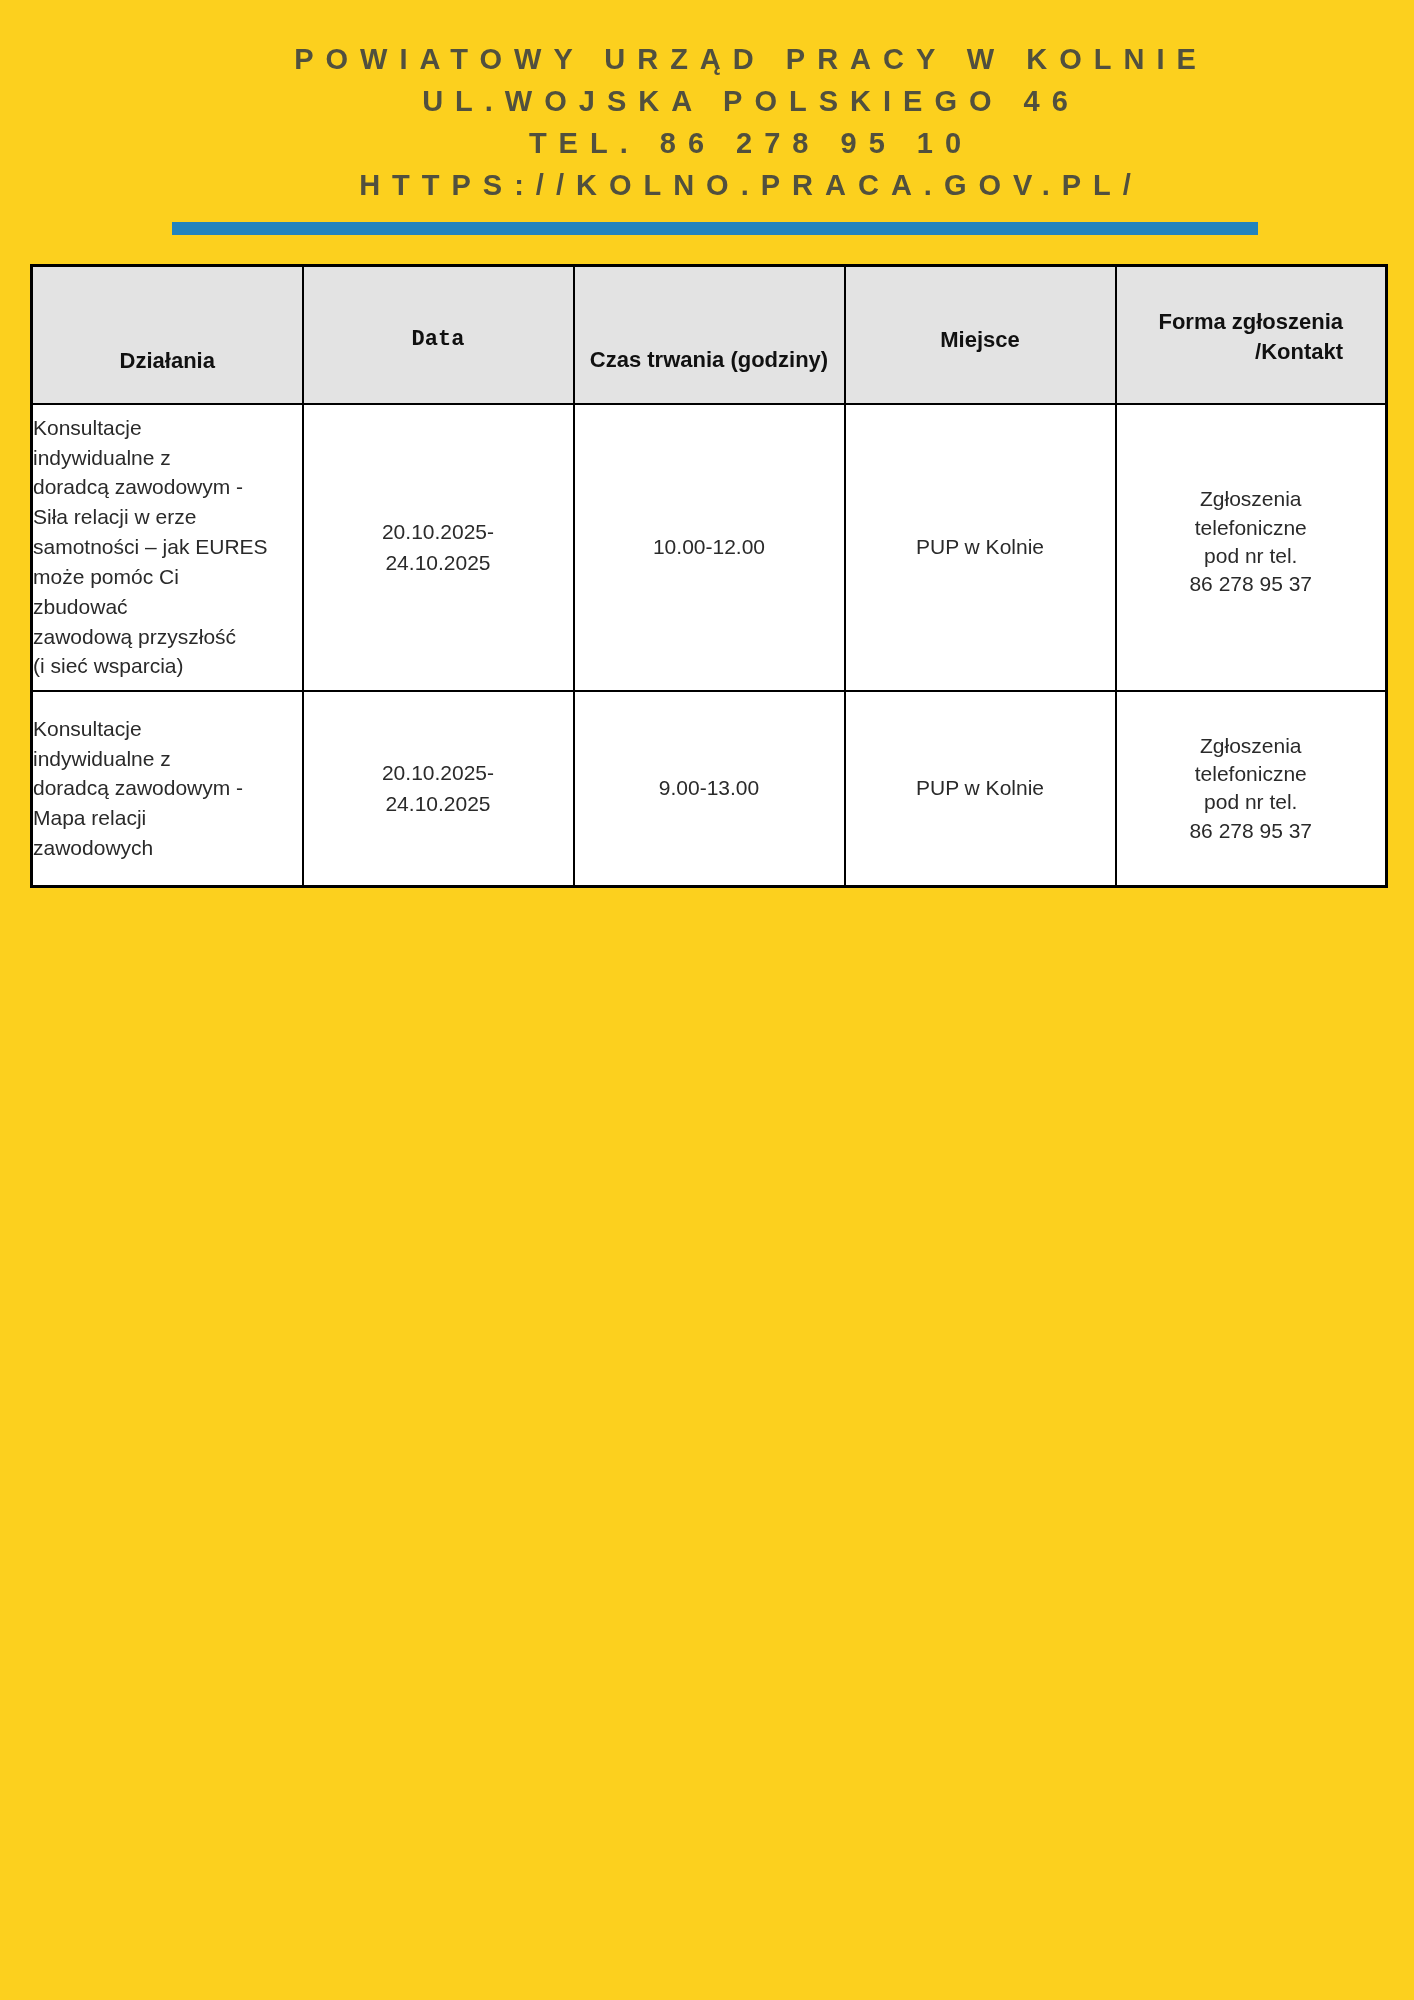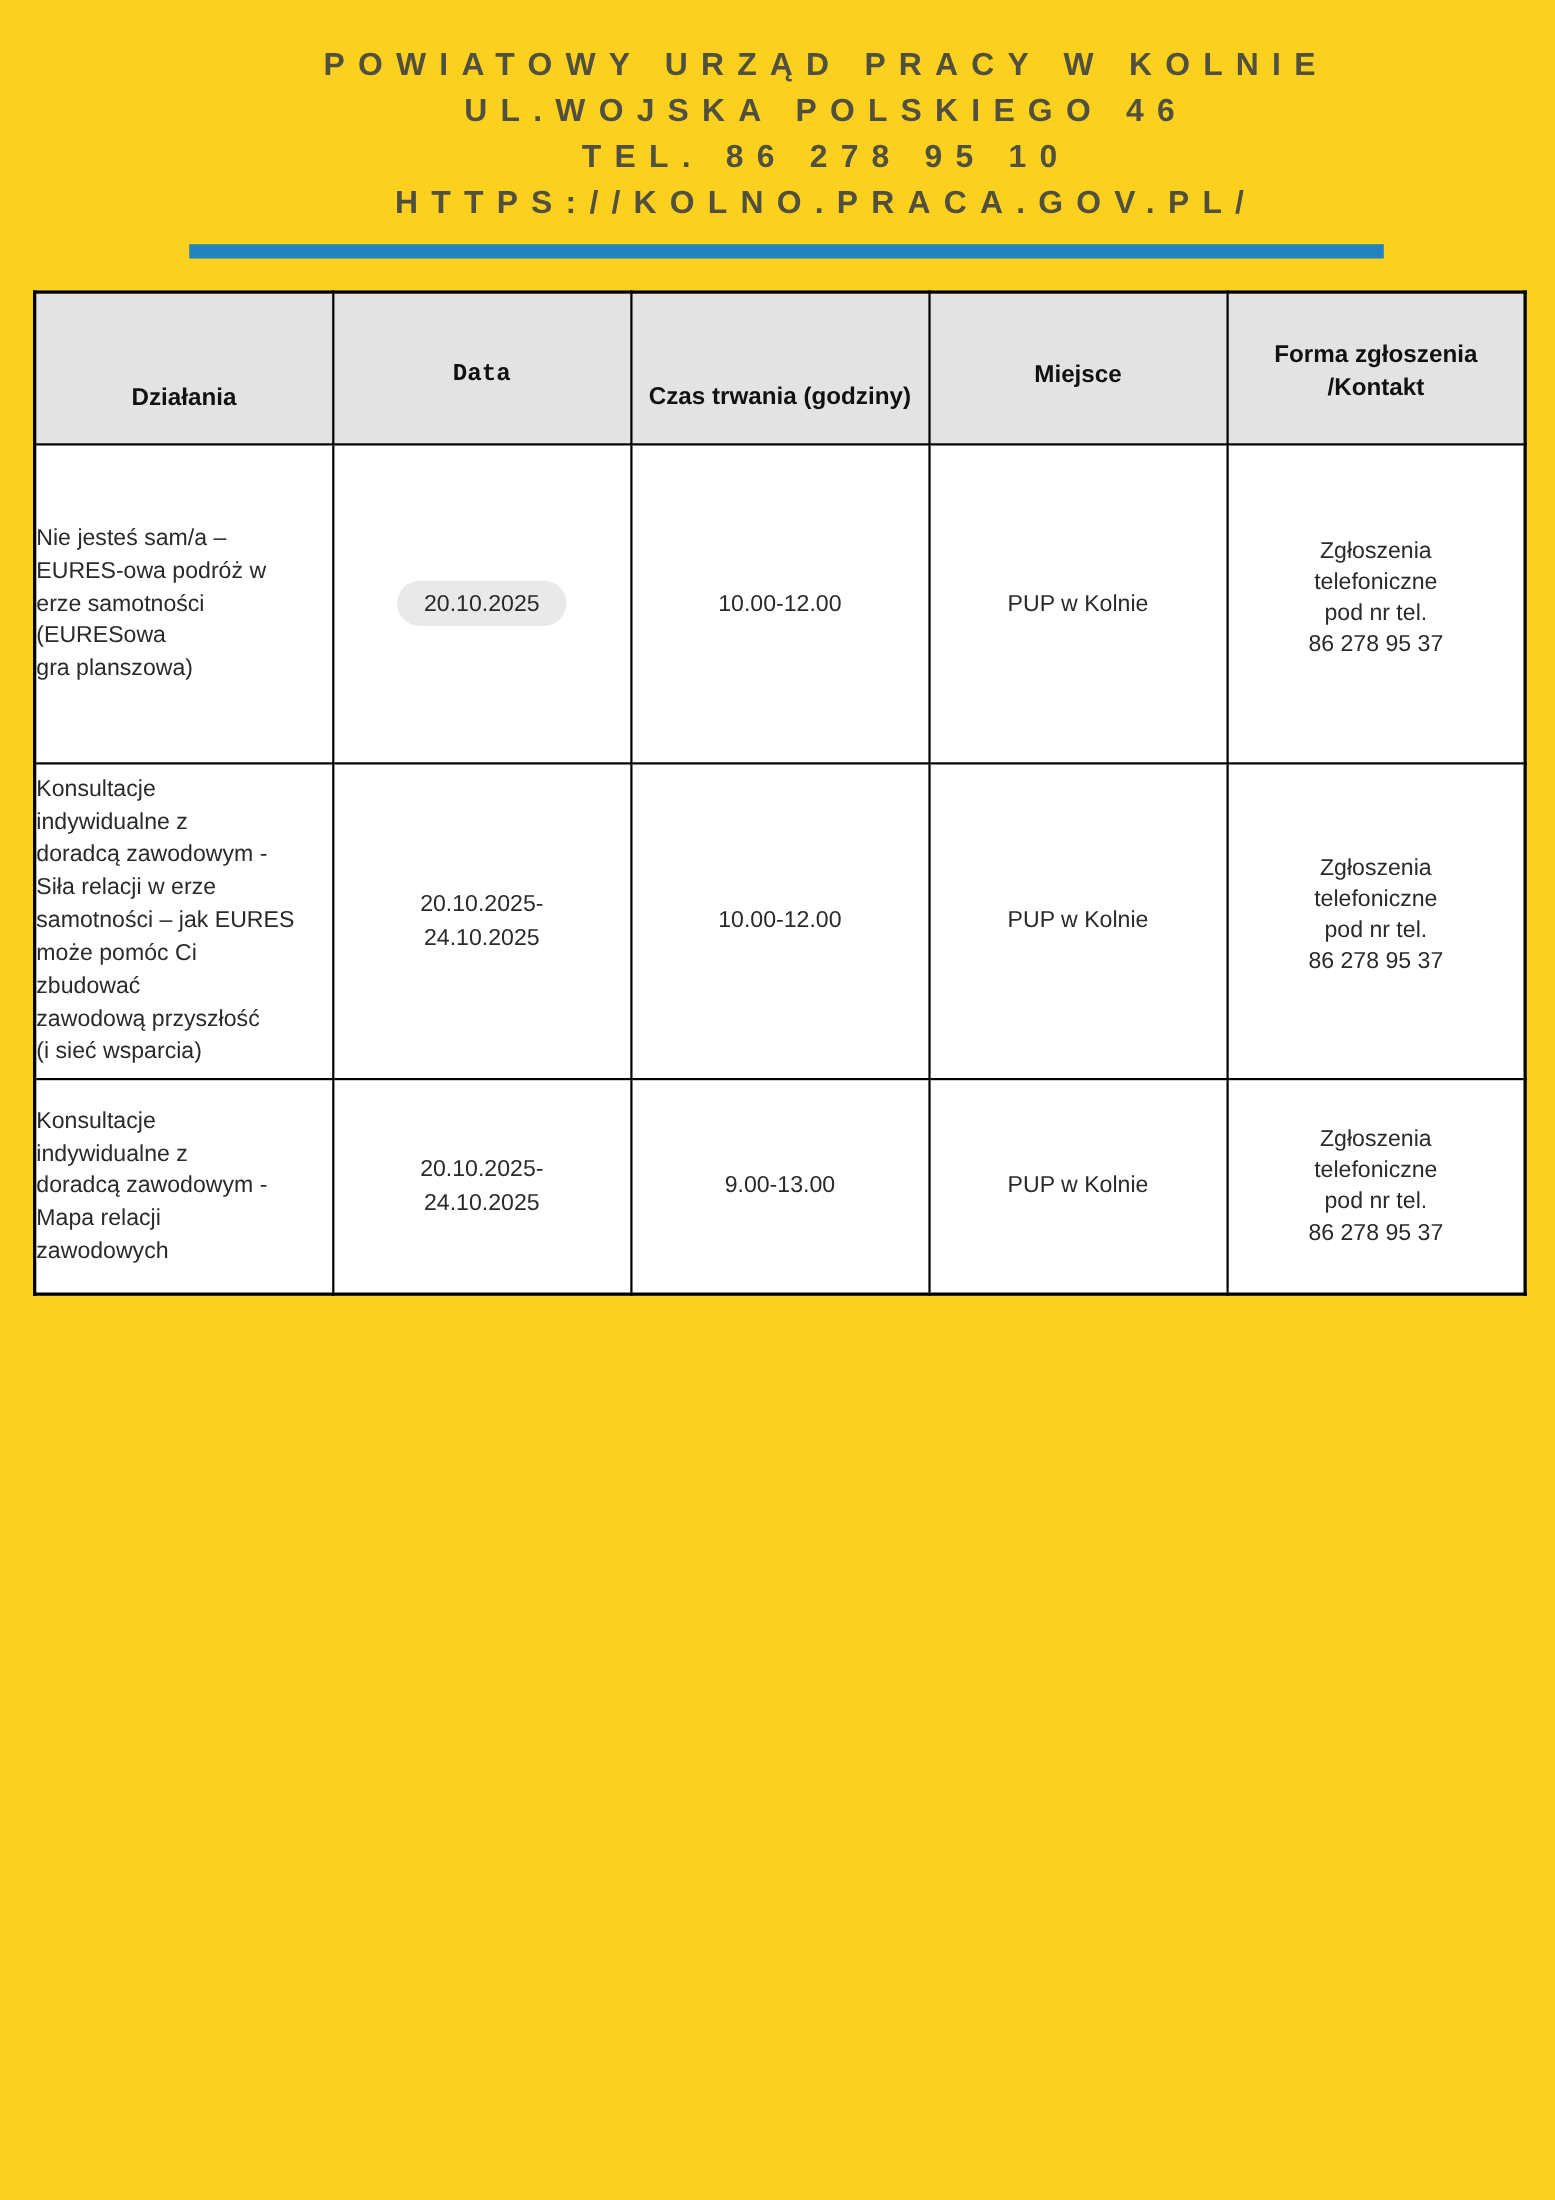--- a/index.html
+++ b/index.html
@@ -58,21 +58,21 @@
     font-size:22px;
     font-weight:bold;
     color:#111;
     text-align:center;
   }
   th .h{display:inline-block;white-space:pre-line;line-height:1.35;}
   th:nth-child(1) .h{transform:translateY(26px);}
   th:nth-child(2) .h{transform:translateY(5px);font-family:Liberation Mono, monospace;}
   th:nth-child(3) .h{transform:translateY(25px);text-align:right;}
   th:nth-child(4) .h{transform:translateY(5px);}
-  th:nth-child(5) .h{transform:translateY(2px);}
+  th:nth-child(5) .h{transform:translateY(2px);text-align:right;}
 
   td{
     font-size:21px;
     color:#2a2a2a;
     text-align:center;
   }
   td.c-activity{
     text-align:left;
     padding:6px 12px 0 16px;
     line-height:1.42;
@@ -117,34 +117,20 @@
       <tr class="r-head">
         <th><span class="h">Działania</span></th>
         <th><span class="h">Data</span></th>
         <th><span class="h">Czas trwania (godziny)</span></th>
         <th><span class="h">Miejsce</span></th>
         <th><span class="h">Forma zgłoszenia
 /Kontakt</span></th>
       </tr>
     </thead>
     <tbody>
-      <tr class="r1">
-        <td class="c-activity">Nie jesteś sam/a –
-EURES-owa podróż w
-erze samotności
-(EURESowa
-gra planszowa)</td>
-        <td class="c-date"><span class="pill">20.10.2025</span></td>
-        <td class="c-time">10.00-12.00</td>
-        <td class="c-place">PUP w Kolnie</td>
-        <td class="c-contact">Zgłoszenia
-telefoniczne
-pod nr tel.
-86 278 95 37</td>
-      </tr>
       <tr class="r3">
         <td class="c-activity">Konsultacje
 indywidualne z
 doradcą zawodowym -
 Siła relacji w erze
 samotności – jak EURES
 może pomóc Ci
 zbudować
 zawodową przyszłość
 (i sieć wsparcia)</td>

